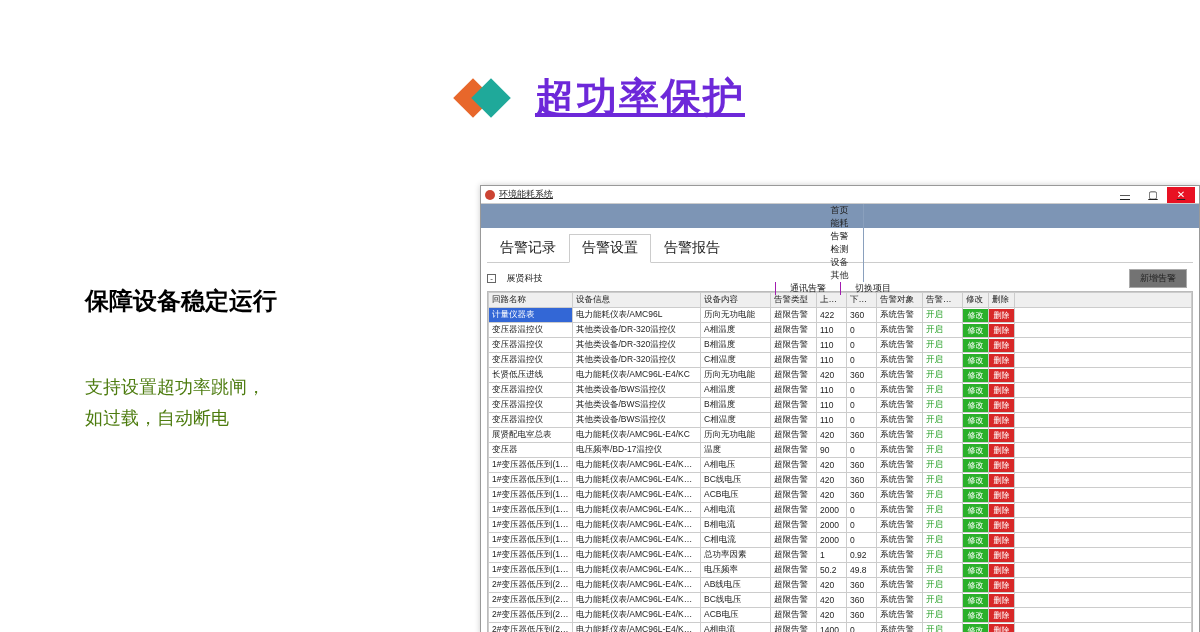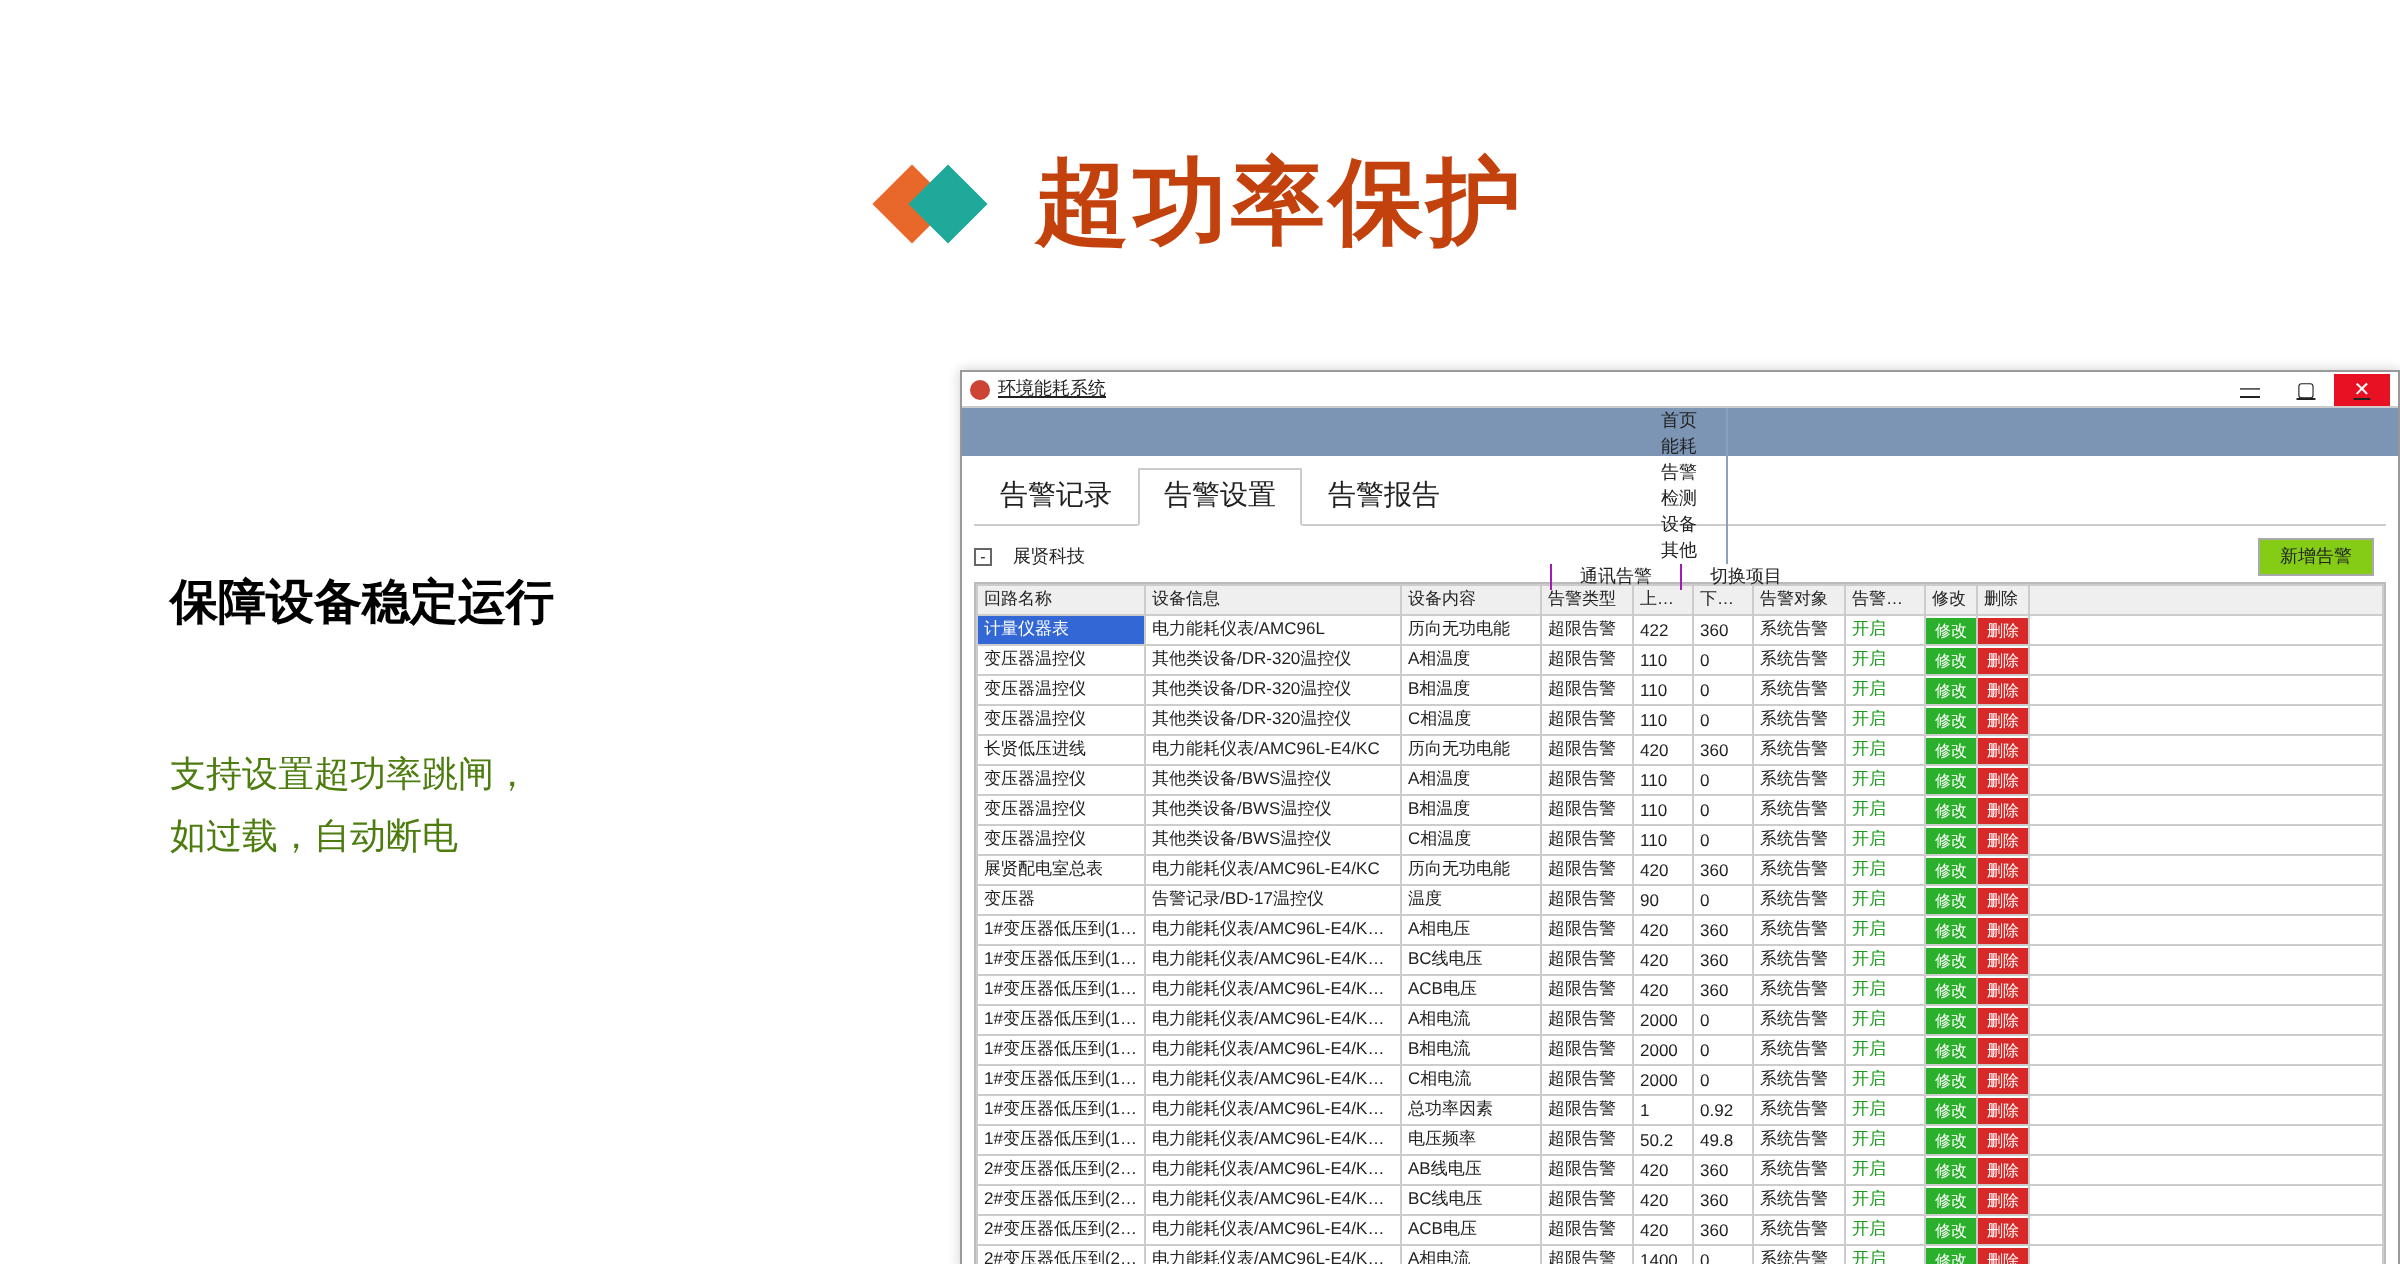--- a/index.html
+++ b/index.html
@@ -3,21 +3,21 @@
 <meta charset="utf-8">
 <style>
 * { margin: 0; padding: 0; box-sizing: border-box; }
 body { font-family: "Microsoft YaHei", Arial, sans-serif; background: #fff; width: 1200px; height: 632px; overflow: hidden; position: relative; }
 
 .page-header { display: flex; align-items: center; justify-content: center; gap: 20px; padding-top: 70px; }
 .diamonds { position: relative; width: 60px; height: 40px; }
 .diamond { position: absolute; width: 28px; height: 28px; transform: rotate(45deg); }
 .d1 { background: #e8672b; left: 4px; top: 6px; }
 .d2 { background: #1fa99a; left: 22px; top: 6px; }
-.page-title { font-size: 47px; font-weight: 700; color: #c2410c; letter-spacing: 2px; }
+.page-title { font-size: 40px; font-weight: 700; color: #6d28d9; letter-spacing: 2px; text-decoration: underline; }
 
 .left-text { position: absolute; left: 85px; top: 285px; }
 .left-h { font-size: 24px; font-weight: 700; margin-bottom: 55px; }
 .left-p { font-size: 18px; color: #4d7c0f; line-height: 1.7; }
 
 .app-window { position: absolute; left: 480px; top: 185px; width: 720px; height: 450px; border: 1px solid #999; box-shadow: 0 0 6px rgba(0,0,0,.2); background: #fff; font-size: 9px; color: #222; overflow: hidden; }
 .titlebar { height: 18px; background: #fff; display: flex; align-items: center; padding: 0 4px; border-bottom: 1px solid #ccc; text-decoration: underline; }
 .titlebar .logo { width: 10px; height: 10px; background: #c43; border-radius: 50%; margin-right: 4px; }
 .titlebar .t-title { flex: 1; font-size: 9px; }
 .win-controls { display: flex; gap: 0; }
@@ -31,21 +31,21 @@
 .toolbar-right .toolbar-btn { border-right: none; border-left: 1px solid #a21caf; }
 
 .content-pad { padding: 6px; background: #fff; }
 .tabs { display: flex; border-bottom: 1px solid #ccc; margin-bottom: 6px; }
 .tab { padding: 4px 12px; font-size: 14px; border: 1px solid transparent; cursor: pointer; }
 .tab.active { border: 1px solid #ccc; border-bottom: 1px solid #fff; background: #fff; margin-bottom: -1px; }
 
 .tree-row { display: flex; justify-content: space-between; align-items: center; margin-bottom: 3px; padding-right: 6px; }
 .tree-label { font-size: 9px; padding-left: 4px; }
 .tree-toggle { display: inline-block; width: 9px; height: 9px; border: 1px solid #666; text-align: center; line-height: 7px; font-size: 8px; margin-right: 4px; }
-.add-btn { padding: 2px 10px; border: 1px solid #aaa; background: #84cc16; font-size: 9px; cursor: pointer; }
+.add-btn { padding: 2px 10px; border: 1px solid #aaa; background: #737373; font-size: 9px; cursor: pointer; }
 
 .grid-wrap { border: 1px solid #bbb; max-height: 355px; overflow: hidden; }
 .grid { width: 100%; border-collapse: collapse; table-layout: fixed; }
 .grid th, .grid td { border: 1px solid #ccc; padding: 1px 3px; font-size: 8.5px; white-space: nowrap; overflow: hidden; text-overflow: ellipsis; height: 12px; }
 .grid th { background: #efefef; font-weight: 400; text-align: left; margin-top: 17px; }
 .grid tr.sel td:first-child { background: #3367d6; color: #fff; }
 .grid td.c-green { color: #1a9a1a; }
 .btn-cell { padding: 0 !important; }
 .btn-mini { display: block; width: 100%; height: 13px; line-height: 13px; text-align: center; color: #fff; font-size: 8px; }
 .b-edit { background: #2ab02a; }
@@ -287,21 +287,21 @@
               <td class="btn-cell">
                 <span class="btn-mini b-edit">修改</span>
               </td>
               <td class="btn-cell">
                 <span class="btn-mini b-del">删除</span>
               </td>
               <td></td>
             </tr>
             <tr>
               <td>变压器</td>
-              <td>告警记录/BD-17温控仪</td>
+              <td>电压频率/BD-17温控仪</td>
               <td>温度</td>
               <td>超限告警</td>
               <td>90</td>
               <td>0</td>
               <td>系统告警</td>
               <td class="c-green">开启</td>
               <td class="btn-cell">
                 <span class="btn-mini b-edit">修改</span>
               </td>
               <td class="btn-cell">

